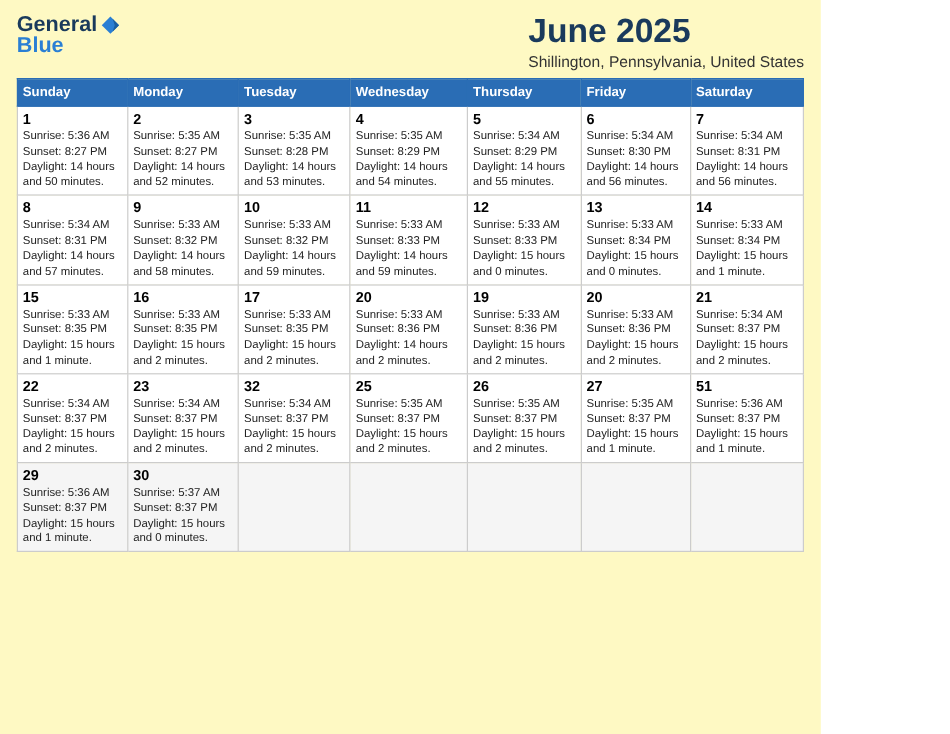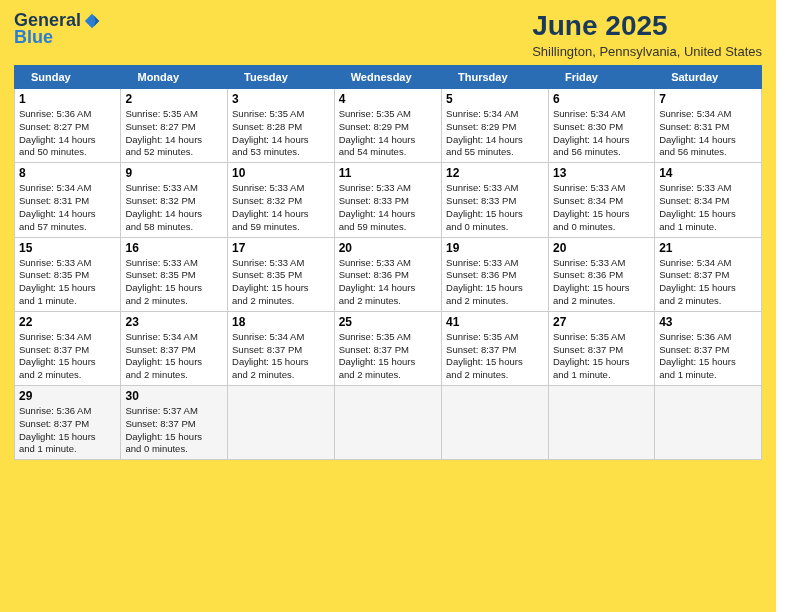--- a/index.html
+++ b/index.html
@@ -4,23 +4,23 @@
   <style>
     * { box-sizing: border-box; margin: 0; padding: 0; }
     body {
       font-family: Arial, sans-serif;
       background: #fff;
       width: 792px;
       height: 612px;
       overflow: hidden;
     }
     .page {
-      width: 776px;
+      width: 684px;
       min-height: 612px;
-      background: #fde047;
+      background: #fef9c3;
       padding: 10px 14px 10px 14px;
     }
     .header-area {
       display: flex;
       justify-content: space-between;
       align-items: flex-start;
       margin-bottom: 6px;
     }
     .logo {
       display: flex;
@@ -56,21 +56,21 @@
     .calendar {
       width: 100%;
       border-collapse: collapse;
       font-size: 10px;
     }
     .calendar thead th {
       background: #2a6db5;
       color: #fff;
       font-size: 11px;
       font-weight: bold;
-      padding: 5px 16px;
+      padding: 5px 4px;
       text-align: left;
       border: 1px solid #2a6db5;
     }
     .calendar tbody td {
       border: 1px solid #ccc;
       vertical-align: top;
       padding: 3px 4px;
       width: 108px;
       min-height: 70px;
       background: #fff;
@@ -290,49 +290,49 @@
 and 2 minutes.</div>
           </td>
           <td>
             <span class="day-num">23</span>
             <div class="day-info" style="white-space: pre-line;">Sunrise: 5:34 AM
 Sunset: 8:37 PM
 Daylight: 15 hours
 and 2 minutes.</div>
           </td>
           <td>
-            <span class="day-num">18</span>
+            <span class="day-num">32</span>
             <div class="day-info" style="white-space: pre-line;">Sunrise: 5:34 AM
 Sunset: 8:37 PM
 Daylight: 15 hours
 and 2 minutes.</div>
           </td>
           <td>
             <span class="day-num">25</span>
             <div class="day-info" style="white-space: pre-line;">Sunrise: 5:35 AM
 Sunset: 8:37 PM
 Daylight: 15 hours
 and 2 minutes.</div>
           </td>
           <td>
-            <span class="day-num">41</span>
+            <span class="day-num">26</span>
             <div class="day-info" style="white-space: pre-line;">Sunrise: 5:35 AM
 Sunset: 8:37 PM
 Daylight: 15 hours
 and 2 minutes.</div>
           </td>
           <td>
             <span class="day-num">27</span>
             <div class="day-info" style="white-space: pre-line;">Sunrise: 5:35 AM
 Sunset: 8:37 PM
 Daylight: 15 hours
 and 1 minute.</div>
           </td>
           <td>
-            <span class="day-num">43</span>
+            <span class="day-num">51</span>
             <div class="day-info" style="white-space: pre-line;">Sunrise: 5:36 AM
 Sunset: 8:37 PM
 Daylight: 15 hours
 and 1 minute.</div>
           </td>
         </tr>
         <tr>
           <td>
             <span class="day-num">29</span>
             <div class="day-info" style="white-space: pre-line;">Sunrise: 5:36 AM

